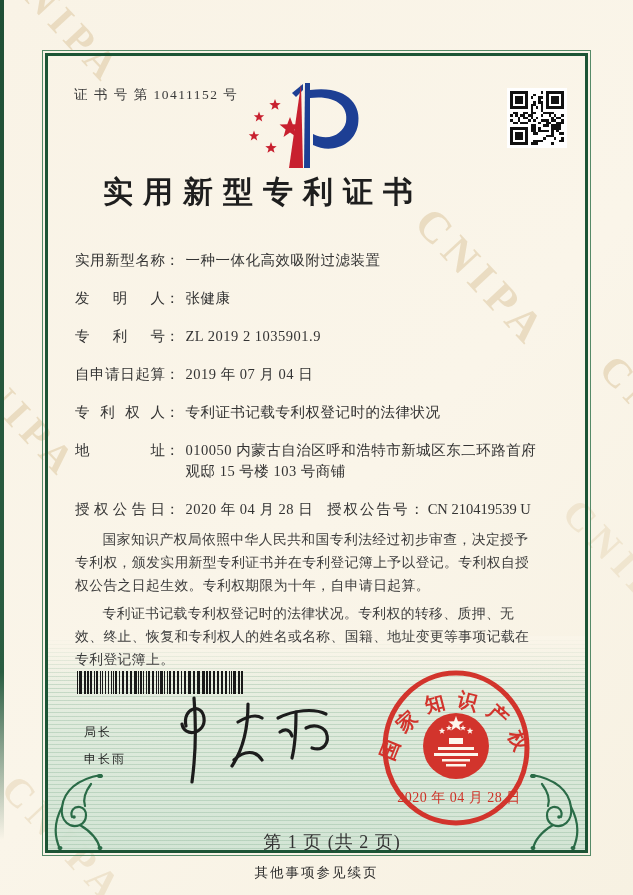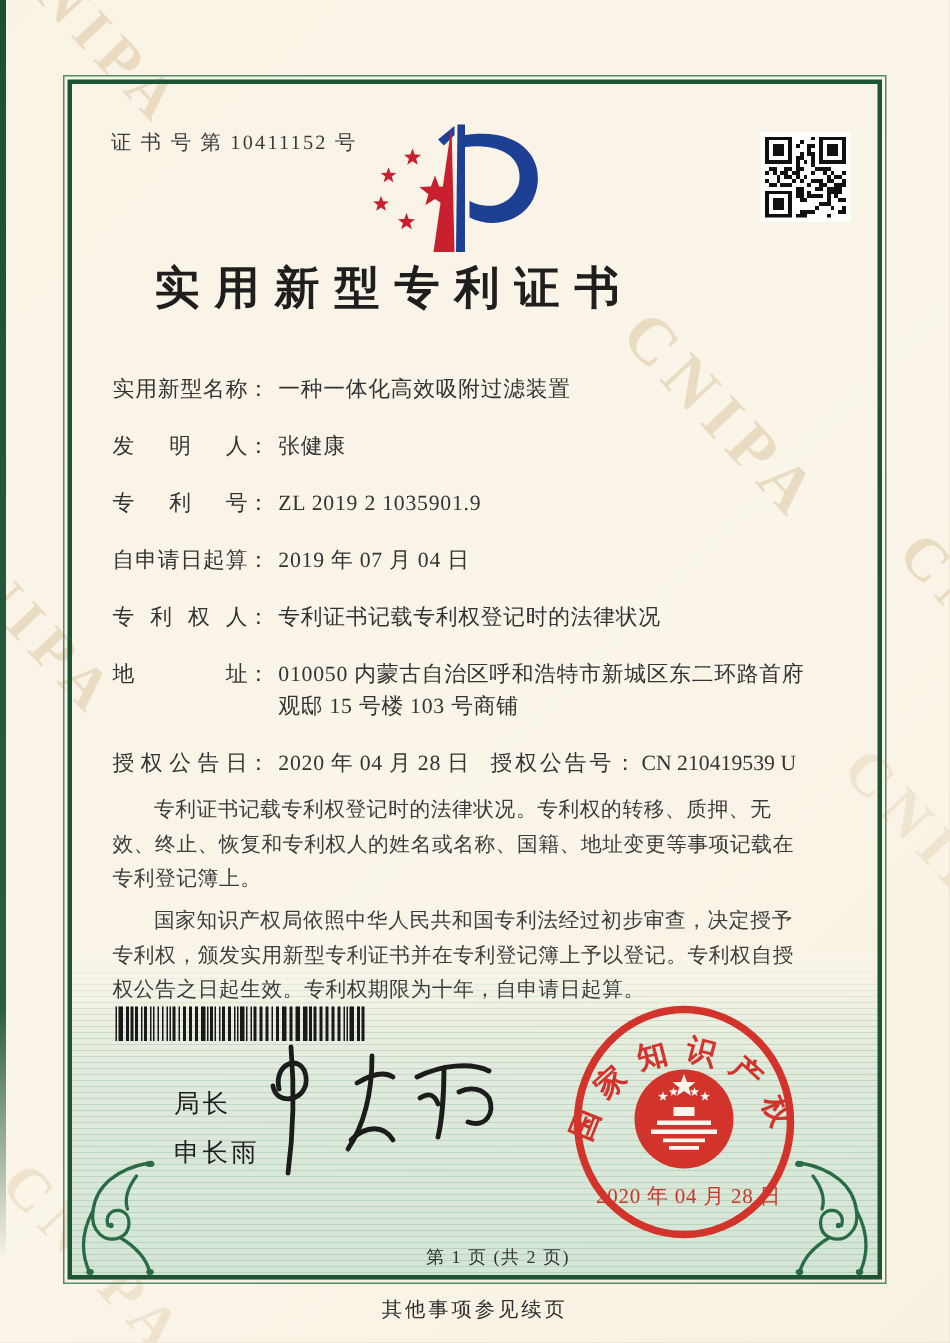--- a/index.html
+++ b/index.html
@@ -40,29 +40,29 @@
   .fvalue{flex:1;letter-spacing:0.5px;}
   .grant2{position:absolute;left:252px;top:0;white-space:nowrap;}
   .grant2 .g-label{letter-spacing:2px;font-family:Liberation Mono, monospace;}
   
   .paras{position:absolute;left:75px;top:528px;width:464px;z-index:4;font-size:13.8px;line-height:23px;color:#3c3c3c;}
   .paras p{margin:0 0 5px 0;text-indent:2em;letter-spacing:0.4px;}
   
   .barcode{position:absolute;left:77px;top:671px;width:175px;height:23px;z-index:4;display:flex;align-items:stretch;}
   .barcode div{background:#191919;}
   
-  .officials{position:absolute;left:84px;top:724px;z-index:4;font-size:17px;color:#1f1f1f;letter-spacing:2px;margin-left:32px;}
+  .officials{position:absolute;left:84px;top:724px;z-index:4;font-size:12px;color:#1f1f1f;letter-spacing:2px;}
   .officials .o-title{margin-bottom:10px;}
   .signature{position:absolute;left:158px;top:692px;z-index:4;}
   
   .seal{position:absolute;left:378px;top:668px;z-index:4;}
   .seal-date{position:absolute;left:388px;top:789px;width:142px;z-index:5;text-align:center;
     font-size:14px;color:#cf3328;letter-spacing:0.5px;}
   
-  .page-num{position:absolute;left:42px;top:830px;width:580px;z-index:4;text-align:center;font-size:12px;color:#333;letter-spacing:1px;}
+  .page-num{position:absolute;left:42px;top:830px;width:580px;z-index:4;text-align:center;font-size:18px;color:#333;letter-spacing:1px;}
   .note{position:absolute;left:0;top:864px;width:633px;z-index:4;text-align:center;font-size:13.5px;color:#2e2e2e;letter-spacing:2px;}
 </style>
 </head>
 <body>
 
 <div class="page">
 
   <div class="scan-edge"></div>
 
   <span class="wm" style="left:-18px;top:-4px;">CNIPA</span>
@@ -280,22 +280,22 @@
         <span class="colon">：</span>
       <span class="fvalue">2020 年 04 月 28 日</span>
       <span class="grant2">
         <span class="g-label">授权公告号</span><span>：</span>
         <span>CN 210419539 U</span>
       </span>
     </div>
   </div>
 
   <div class="paras">
+    <p>国家知识产权局依照中华人民共和国专利法经过初步审查，决定授予专利权，颁发实用新型专利证书并在专利登记簿上予以登记。专利权自授权公告之日起生效。专利权期限为十年，自申请日起算。</p>
     <p>专利证书记载专利权登记时的法律状况。专利权的转移、质押、无效、终止、恢复和专利权人的姓名或名称、国籍、地址变更等事项记载在专利登记簿上。</p>
-    <p>国家知识产权局依照中华人民共和国专利法经过初步审查，决定授予专利权，颁发实用新型专利证书并在专利登记簿上予以登记。专利权自授权公告之日起生效。专利权期限为十年，自申请日起算。</p>
   </div>
 
   <div class="barcode" id="barcode">
       <div style="width: 1px; margin-right: 1px;"></div>
       <div style="width: 3px; margin-right: 2px;"></div>
       <div style="width: 2px; margin-right: 1px;"></div>
       <div style="width: 2px; margin-right: 1px;"></div>
       <div style="width: 2px; margin-right: 2px;"></div>
       <div style="width: 1px; margin-right: 1px;"></div>
       <div style="width: 2px; margin-right: 2px;"></div>

